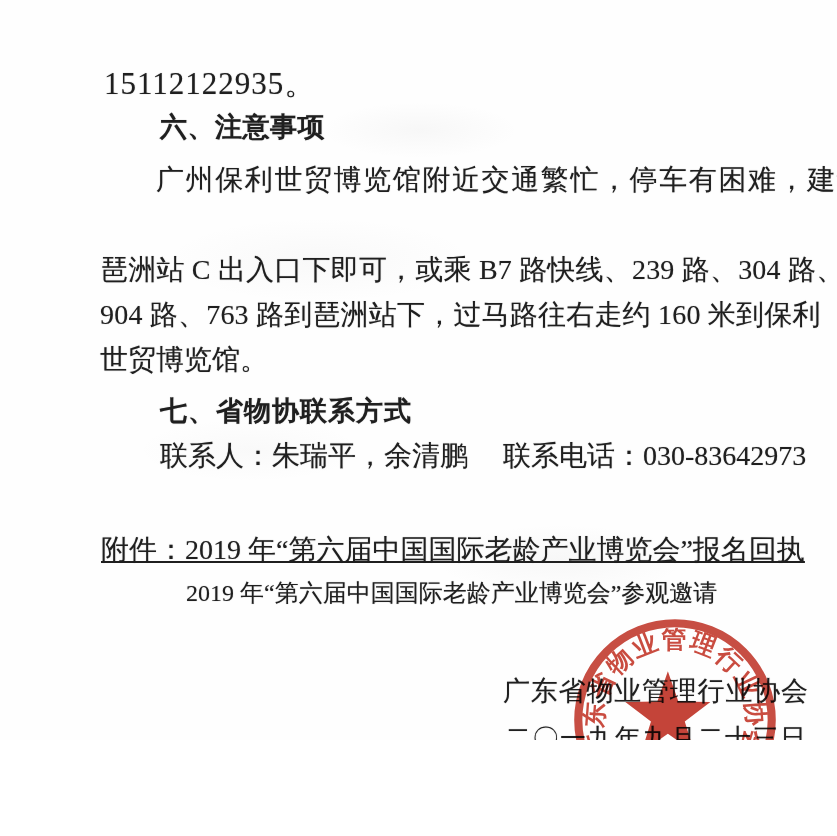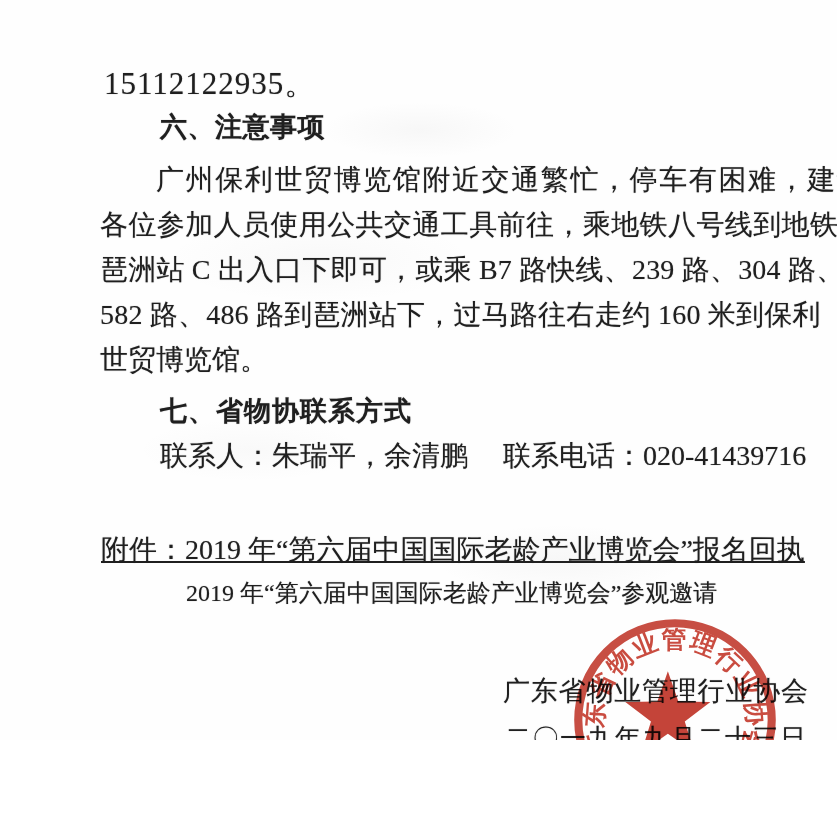--- a/index.html
+++ b/index.html
@@ -61,28 +61,27 @@
 </head>
 <body>
 
 <div class="page">
 
   <div class="txt phone">15112122935。</div>
 
   <div class="txt heading h-notice">六、注意事项</div>
 
   <div class="txt pl1">广州保利世贸博览馆附近交通繁忙，停车有困难，建议</div>
-  <div class="txt pl2">各位参加人员使用公共交通工具前往，乘地铁八号线到地铁</div>
   <div class="txt pl3">琶洲站 C 出入口下即可，或乘 B7 路快线、239 路、304 路、</div>
-  <div class="txt pl4">582 路、486 路到琶洲站下，过马路往右走约 160 米到保利</div>
+  <div class="txt pl4">904 路、763 路到琶洲站下，过马路往右走约 160 米到保利</div>
   <div class="txt heading h-contact">七、省物协联系方式</div>
 
   <div class="txt pl5">世贸博览馆。</div>
 
-  <div class="txt contact-line">联系人：朱瑞平，余清鹏　 联系电话：020-41439716</div>
+  <div class="txt contact-line">联系人：朱瑞平，余清鹏　 联系电话：030-83642973</div>
 
   <div class="txt att1">附件：2019 年“第六届中国国际老龄产业博览会”报名回执</div>
   <div class="txt att2">2019 年“第六届中国国际老龄产业博览会”参观邀请</div>
 
   <div class="txt sig">广东省物业管理行业协会</div>
   <div class="txt date">二〇一九年九月二十三日</div>
 
   <svg class="seal" viewBox="0 0 220 220">
     <circle class="seal-ring" cx="110" cy="110" r="95"></circle>
     <defs>

